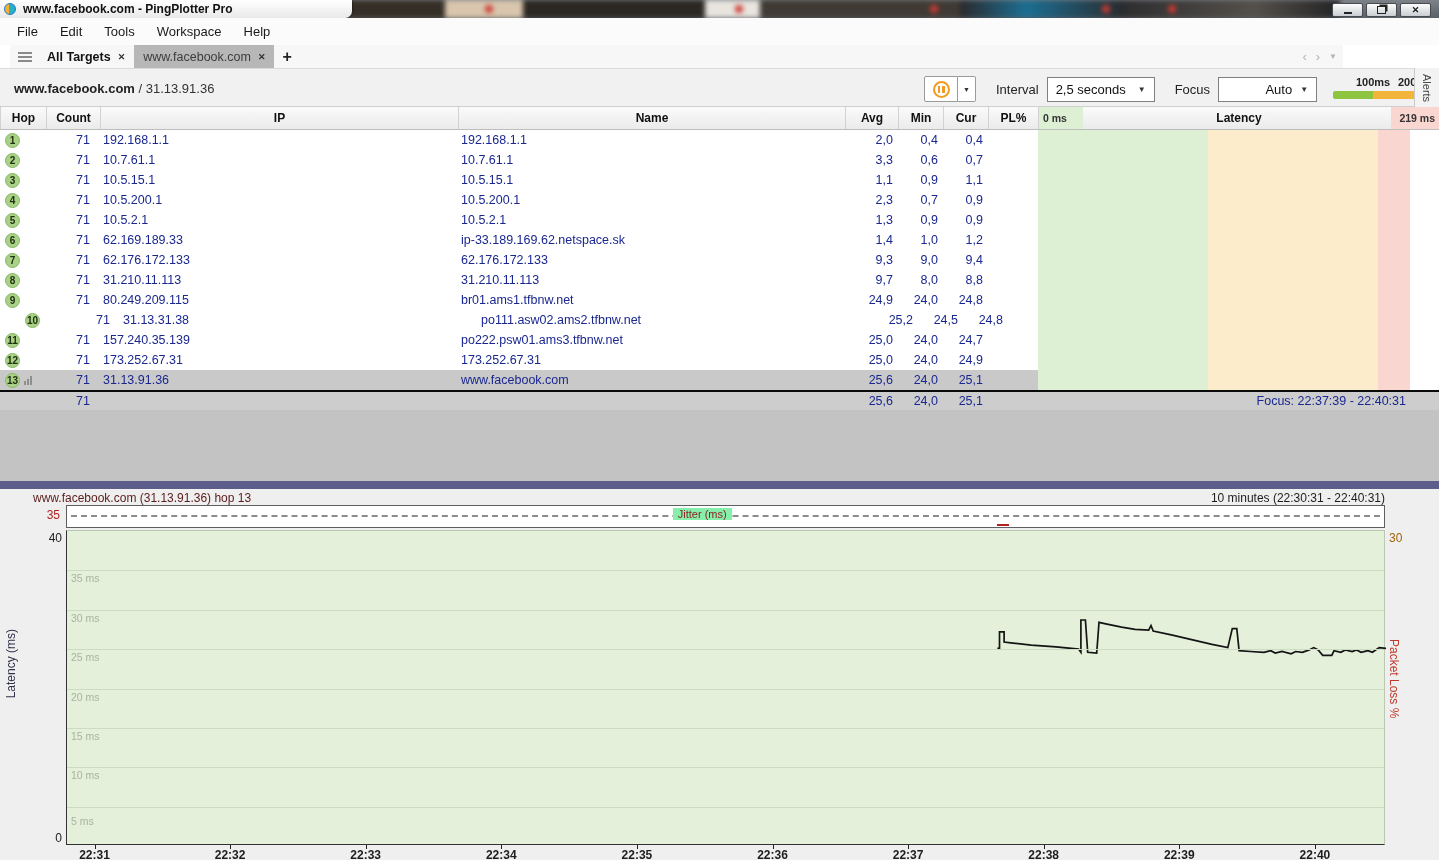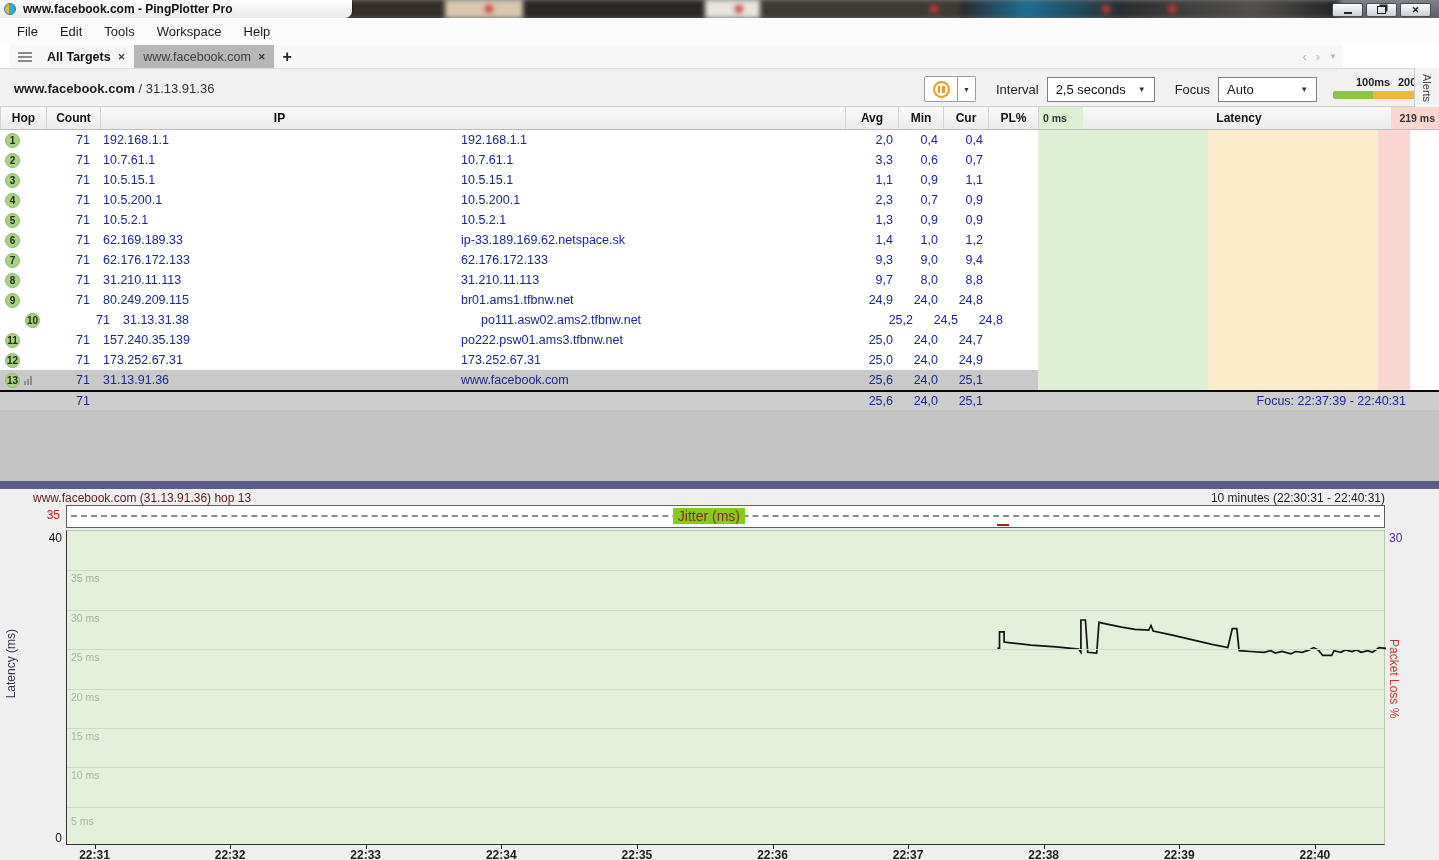--- a/index.html
+++ b/index.html
@@ -54,21 +54,21 @@
   .pause-circle{width:17px;height:17px;border-radius:50%;border:2.5px solid #f29a23;box-sizing:border-box;
     display:flex;align-items:center;justify-content:center;gap:2px;}
   .pause-circle i{display:block;width:2.5px;height:7px;background:#f29a23;}
   .pause-drop{width:18px;height:26px;background:#fff;border:1px solid #9a9a9a;border-left:none;border-radius:0 2px 2px 0;
     display:flex;align-items:center;justify-content:center;font-size:7px;color:#333;box-sizing:border-box;}
   .ctl-label{font-size:13px;color:#222;margin:0 8px 0 20px;}
   .select{height:25px;background:#fff;border:1px solid #7f7f7f;display:flex;align-items:center;
     padding:0 8px;font-size:13px;color:#111;box-sizing:border-box;justify-content:space-between;}
   .select .caret{font-size:8px;color:#333;margin-left:8px;}
   .sel-interval{width:108px;}
-  .sel-focus{width:99px;}
+  .sel-focus{width:99px;justify-content:flex-end;}
   .legend{position:relative;width:120px;height:26px;margin-left:16px;}
   .legend .lg-label{position:absolute;top:0;font-size:11px;font-weight:700;color:#222;transform:translateX(-50%);}
   .legend .bar{position:absolute;left:0;top:15px;height:8px;width:120px;display:flex;border-radius:2px;overflow:hidden;}
   .legend .bar i{display:block;height:8px;}
   .alerts-tab{position:absolute;right:0;top:68px;width:25px;height:41px;background:#f3f3f3;
     border-left:1px solid #c9c9c9;border-bottom:1px solid #c9c9c9;box-sizing:border-box;
     display:flex;align-items:center;justify-content:center;}
   .alerts-tab span{writing-mode:vertical-rl;font-size:11px;color:#444;}
 
   
@@ -107,31 +107,31 @@
   .fcell{position:absolute;top:0;line-height:18px;text-align:right;white-space:nowrap;}
   .gap{position:absolute;left:0;top:410px;width:1439px;height:71px;background:#c3c3c3;}
   .sep-bar{position:absolute;left:0;top:481px;width:1439px;height:8px;background:#5d5d8c;}
 
   
   .lower{position:absolute;left:0;top:489px;width:1439px;height:371px;background:#efefef;}
   .lg-title{position:absolute;left:33px;top:2px;font-size:12px;color:#581c1c;}
   .lg-window{position:absolute;right:54px;top:2px;font-size:12px;color:#1d1d1d;}
   .jitter{position:absolute;left:66px;top:16px;width:1319px;height:23px;background:#fff;border:1px solid #5e5e5e;box-sizing:border-box;}
   .jitter-dash{position:absolute;left:4px;right:4px;top:9px;border-top:2px dashed #8c8c8c;}
-  .jitter-label{position:absolute;left:46%;top:2px;background:#84cc16;padding:0 5px;font-size:14px;color:#8c1d1d;}
+  .jitter-label{position:absolute;left:46%;top:2px;background:#86efac;padding:0 5px;font-size:11px;color:#8c1d1d;}
   .jitter-axis{position:absolute;left:28px;top:19px;width:32px;text-align:right;font-size:12px;color:#b22222;}
   .jitter-seg{position:absolute;height:2px;background:#b22222;}
   .plot{position:absolute;left:66px;top:41px;width:1319px;height:315px;background:#e4f0da;
     border-left:1px solid #333;border-bottom:1px solid #333;border-top:1px solid #bcc9b2;border-right:1px solid #bcc9b2;box-sizing:border-box;}
   .gridline{position:absolute;left:0;width:100%;height:1px;background:#ccdcc2;}
   .gridlabel{position:absolute;left:4px;font-size:10.5px;color:#a8b3a2;}
   #trace{position:absolute;left:0;top:0;}
   .yl-top{position:absolute;left:30px;top:42px;width:32px;text-align:right;font-size:12px;color:#222;}
   .yl-bottom{position:absolute;left:30px;top:342px;width:32px;text-align:right;font-size:12px;color:#222;}
-  .yr-top{position:absolute;left:1389px;top:42px;font-size:12px;color:#4c1d95;}
+  .yr-top{position:absolute;left:1389px;top:42px;font-size:12px;color:#a16207;}
   .ylabel-left{position:absolute;left:4px;top:140px;writing-mode:vertical-rl;transform:rotate(180deg);font-size:12px;color:#30304a;}
   .ylabel-right{position:absolute;left:1387px;top:150px;writing-mode:vertical-rl;font-size:12px;color:#c0392b;}
   .time-axis{position:absolute;left:0;top:356px;width:1439px;height:15px;}
   .ttick{position:absolute;top:0;width:1px;height:4px;background:#222;}
   .tlabel{position:absolute;top:3px;transform:translateX(-50%);font-size:12px;font-weight:700;color:#1d1d1d;}
 </style>
 </head>
 <body>
 
 <div id="app">
@@ -244,20 +244,21 @@
       <div class="lat-head">
         <span class="lat-tint-l"></span>
         <span class="lat-tint-r"></span>
         <span class="lat-left">0 ms</span>
         <span class="lat-center">Latency</span>
         <span class="lat-right">219 ms</span>
       </div>
     <div class="hcell" style="left: 0px; width: 46px;">Hop</div>
         <div class="hcell" style="left: 46px; width: 54px;">Count</div>
         <div class="hcell" style="left: 100px; width: 358px;">IP</div>
+        <div class="hcell" style="left: 458px; width: 387px;">Name</div>
         <div class="hcell" style="left: 845px; width: 53px;">Avg</div>
         <div class="hcell" style="left: 898px; width: 45px;">Min</div>
         <div class="hcell" style="left: 943px; width: 45px;">Cur</div>
         <div class="hcell" style="left: 988px; width: 50px;">PL%</div>
       </div>
     <div class="rows" id="rows">
       <svg id="hopsvg" width="373" height="260">
           <line x1="0.6794520547945205" y1="10" x2="368.6027397260274" y2="10" stroke="#9e9e9e" stroke-width="1.4"></line>
           <line x1="368.6027397260274" y1="6" x2="368.6027397260274" y2="14" stroke="#9e9e9e" stroke-width="1.4"></line>
           <line x1="0.6794520547945205" y1="7" x2="0.6794520547945205" y2="13" stroke="#9e9e9e" stroke-width="1.4"></line>

